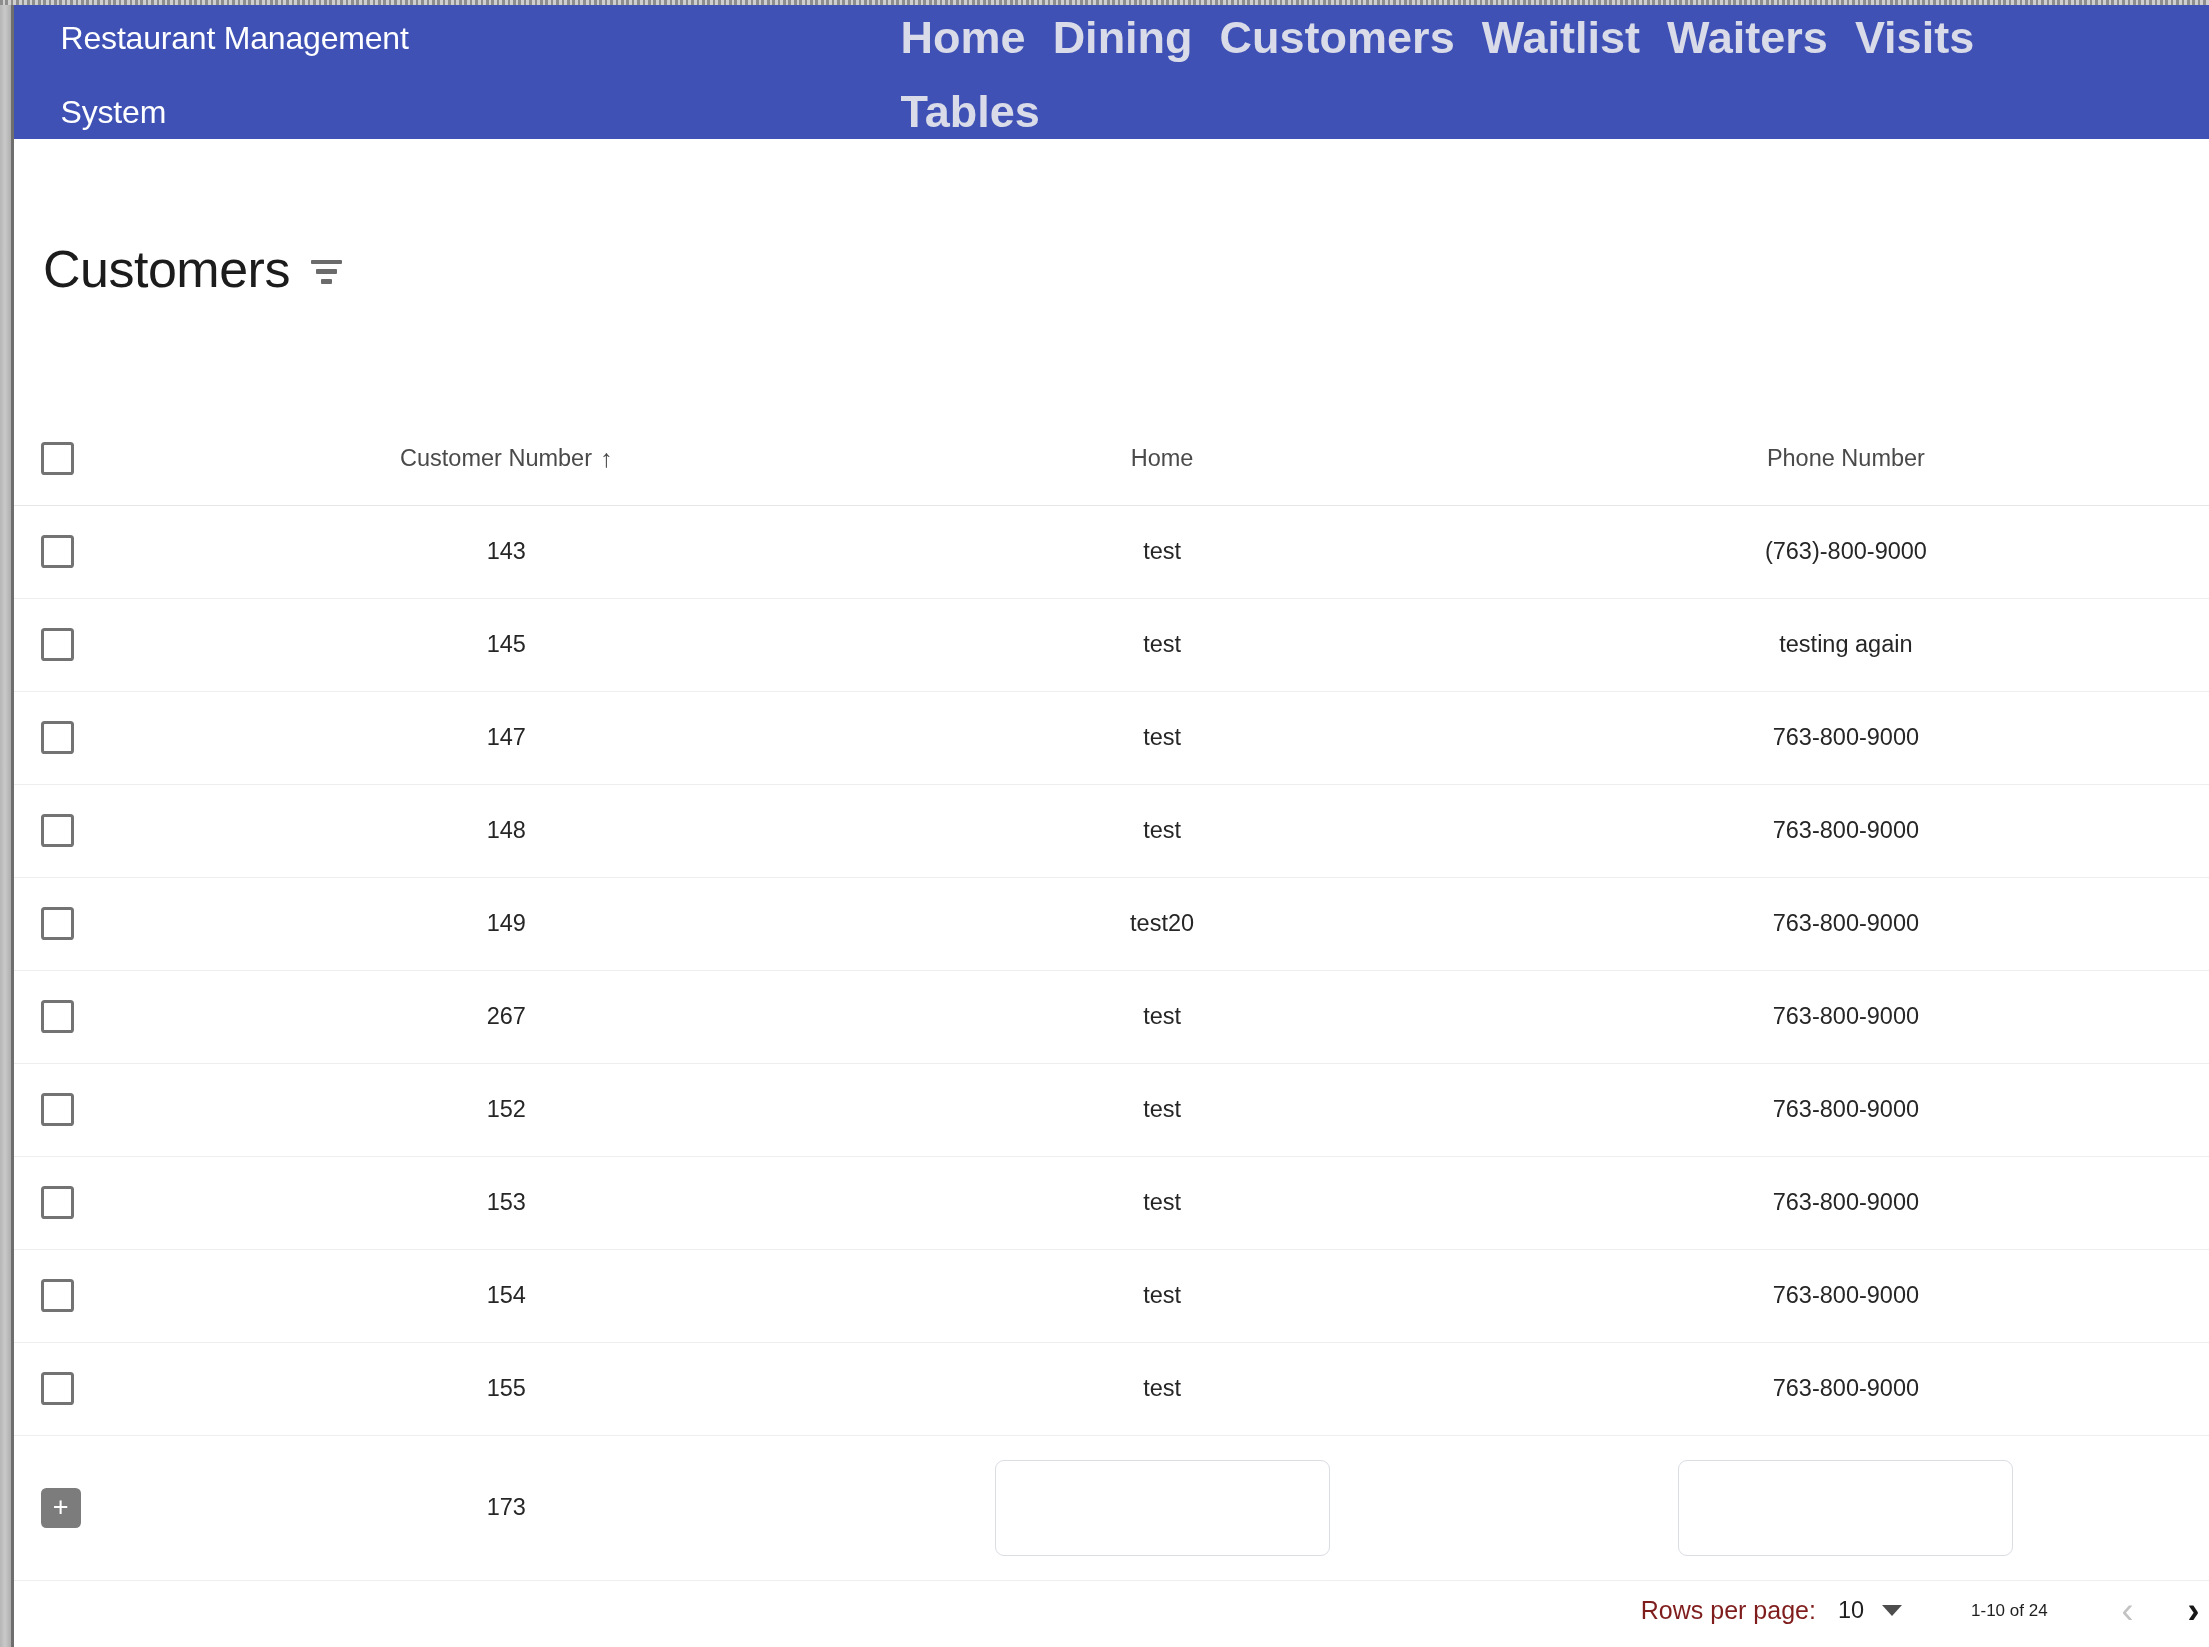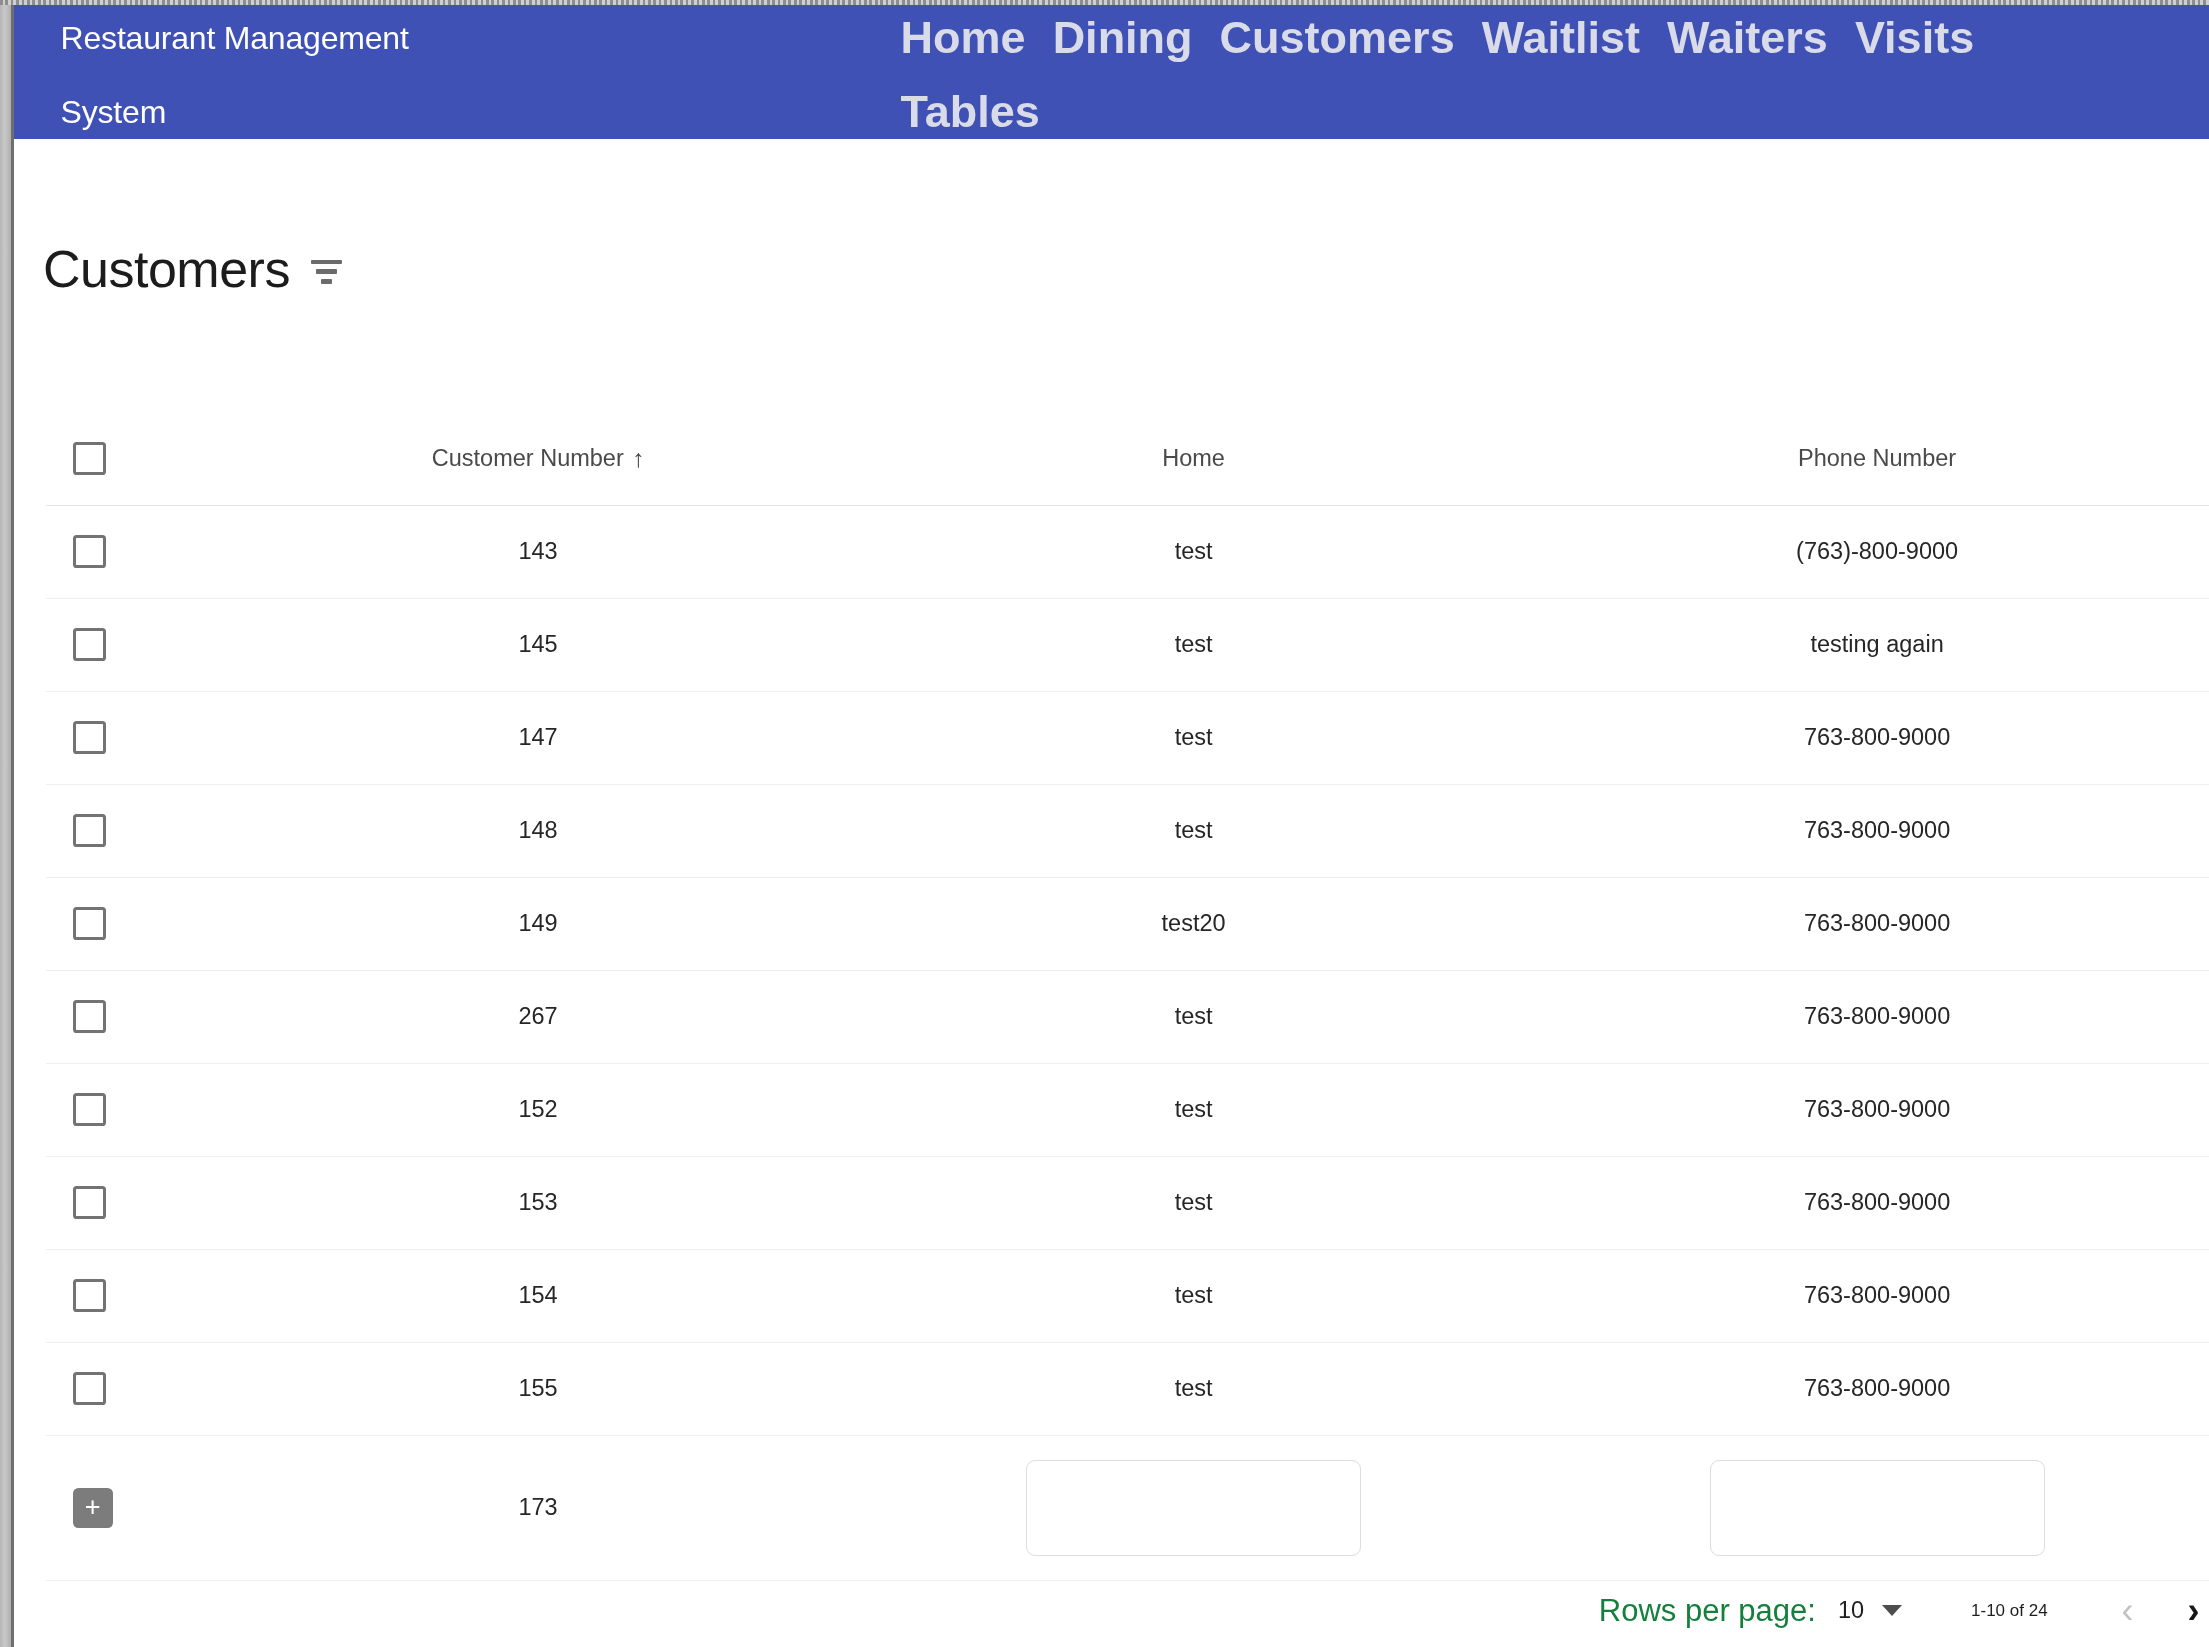--- a/index.html
+++ b/index.html
@@ -124,21 +124,20 @@
   .filter-icon i:nth-child(1) { width: 31px; }
   .filter-icon i:nth-child(2) { width: 21px; }
   .filter-icon i:nth-child(3) { width: 11px; }
 
   
   .table-wrap {
     position: absolute;
     top: 412px;
     left: 13.6px;
     width: 2195px;
-    padding-left: 32px;
   }
   table.data {
     width: 100%;
     border-collapse: collapse;
     table-layout: fixed;
   }
   table.data col.c-check { width: 158px; }
   table.data col.c-num   { width: 669px; }
   table.data col.c-name  { width: 642px; }
   table.data col.c-phone { width: 725px; }
@@ -227,22 +226,22 @@
     top: 1574px;
     width: 2195px;
     height: 73px;
     display: flex;
     align-items: center;
     justify-content: flex-end;
     gap: 0;
     padding-right: 0;
   }
   .pg-label {
-    font-size: 31px;
-    color: #15803d;
+    font-size: 25px;
+    color: #7f1d1d;
   }
   .pg-select {
     display: inline-flex;
     align-items: center;
     gap: 18px;
     margin-left: 22px;
     cursor: pointer;
   }
   .pg-select-value { font-size: 23.5px; color: #1f1f1f; }
   .caret-down {

